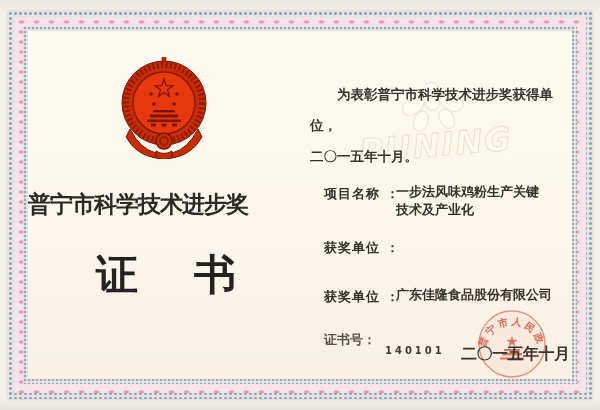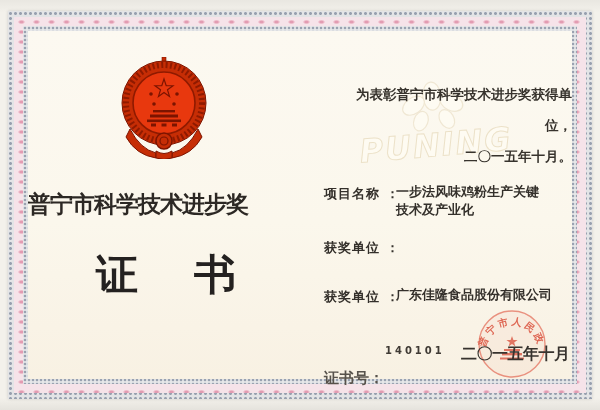--- a/index.html
+++ b/index.html
@@ -24,29 +24,29 @@
   .paper{width:100%;height:100%;
       background:linear-gradient(180deg,#fcf9f1 0%,#fbf7ec 55%,#f8f1e3 100%);}
   
   .abs{position:absolute;}
   .emblem{left:120px;top:57px;width:88px;height:102px;z-index:2;}
   .award-title{left:28px;top:189px;width:276px;text-align:left;font-size:23px;
       font-weight:bold;color:#2c2824;letter-spacing:-1px;z-index:2;}
   .doc-title{left:28px;top:247px;width:276px;display:flex;justify-content:center;gap:56px;
       font-size:42px;font-weight:bold;color:#242120;z-index:2;}
   .citation{left:310px;top:79px;width:262px;font-size:13.5px;font-weight:bold;
-      color:#37332d;line-height:31px;z-index:2;text-align:right;}
+      color:#37332d;line-height:31px;z-index:2;}
   .citation .l1{text-indent:2em;}
   .watermark{left:330px;top:78px;width:210px;height:110px;opacity:.75;
       transform:rotate(-5deg);z-index:1;}
   .field{z-index:2;color:#34302b;}
   .field .lab{font-size:13px;font-weight:bold;letter-spacing:1px;}
   .field .col{font-size:13px;font-weight:bold;padding-left:6px;}
   .fval{z-index:2;font-size:13px;font-weight:bold;color:#34302b;line-height:17.5px;width:170px;}
-  .certno-lab{left:324px;top:369px;font-size:15px;color:#57524b;font-weight:bold;z-index:2;}
+  .certno-lab{left:324px;top:331px;font-size:13px;color:#57524b;font-weight:bold;z-index:2;}
   .certno{left:385px;top:345px;font-size:10px;letter-spacing:3px;color:#3f3a34;z-index:2;font-weight:bold;}
   .date{left:461px;top:344px;font-size:16px;font-weight:bold;letter-spacing:-.5px;
       color:#37332e;z-index:5;}
   .seal{left:474px;top:306px;width:76px;height:76px;z-index:4;opacity:.85;}
 </style>
 </head>
 <body>
 
 <div class="stage">
 

